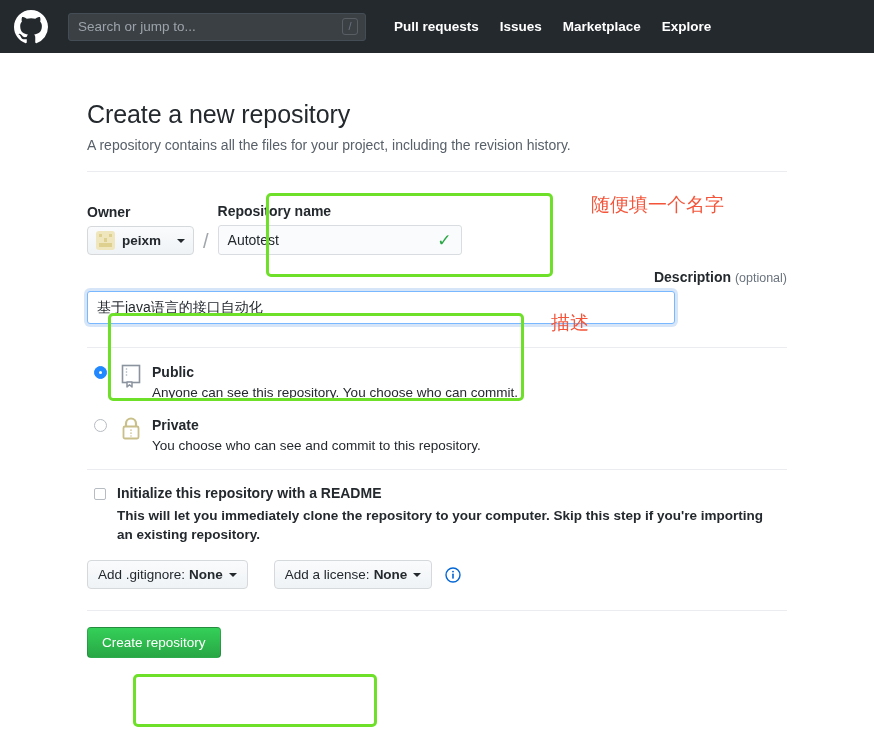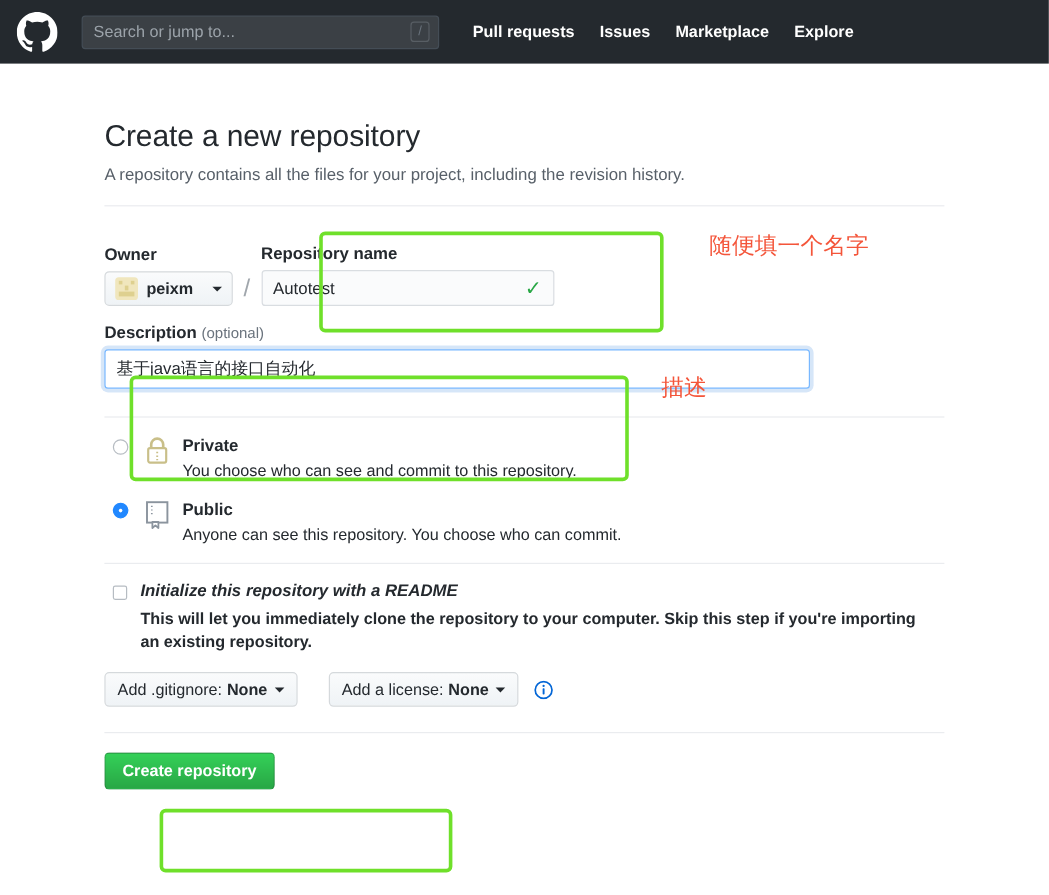--- a/index.html
+++ b/index.html
@@ -129,21 +129,21 @@
   }
 
   .hint {
     font-size: 14px; color: #24292e;
     margin: 8px 0 0 0; line-height: 20px;
     max-width: 700px;
   }
   .hint a { color: #0366d6; font-weight: bold; text-decoration: none; }
 
   
-  .desc-block { padding-top: 14px; }
+  .desc-block { padding-top: 14px; text-align: right; }
   .desc-input {
     height: 33px; width: 588px;
     border: 1px solid #79b8ff; border-radius: 3px;
     background: #ffffff;
     box-shadow: 0 0 0 3px rgba(3,102,214,0.16);
     display: flex; align-items: center;
     padding: 0 9px;
     font-size: 14px; color: #24292e;
   }
   .rule-2 { margin-top: 23px; }
@@ -178,21 +178,21 @@
   .rule-3 { margin-top: 10px; }
 
   
   .readme-block { padding-top: 14px; display: flex; align-items: flex-start; }
   .checkbox {
     width: 12px; height: 12px; border: 1px solid #b6bcc2;
     border-radius: 2px; background: #fff;
     flex: none; margin: 4px 11px 0 7px; cursor: pointer;
   }
   .readme-title {
-    font-size: 14px; font-weight: bold; color: #24292e; line-height: 17px; font-style: italic;
+    font-size: 14px; font-weight: bold; color: #24292e; line-height: 17px;
   }
   .readme-desc {
     font-size: 13.5px; color: #24292e; line-height: 19px;
     margin-top: 4px; max-width: 655px; font-weight: bold;
   }
   .sel-row {
     display: flex; align-items: center; padding-top: 16px; padding-left: 0;
   }
   .sel-btn {
     height: 29px;
@@ -211,21 +211,21 @@
   }
   .rule-4 { margin-top: 21px; }
 
   .submit-block { padding-top: 16px; }
   .create-btn {
     display: inline-flex; align-items: center; justify-content: center;
     height: 31px; padding: 0 14px;
     background: linear-gradient(#34d058, #28a745);
     border: 1px solid rgba(27,31,35,0.2);
     border-radius: 4px;
-    color: #ffffff; font-size: 13.5px; font-weight: bold;
+    color: #ffffff; font-size: 13.5px; font-weight: normal;
     cursor: pointer;
   }
 
   
   .anno-box {
     position: absolute;
     border: 3px solid #6fe02a;
     border-radius: 5px;
     pointer-events: none;
   }
@@ -294,51 +294,51 @@
 
     <div class="desc-block">
       <span class="field-label"><span>Description</span> <span class="optional">(optional)</span></span>
       <div class="desc-input">
         <span>基于java语言的接口自动化</span>
       </div>
     </div>
     <hr class="rule rule-2">
 
     <div class="vis-list">
+      <div class="vis-row">
+        <span class="radio on"></span>
+        <span class="vis-icon">
+          <svg width="22" height="24" viewBox="0 0 22 24">
+            <rect x="2.5" y="1.5" width="17" height="17" fill="#ffffff" stroke="#8b949e" stroke-width="1.6"></rect>
+            <line x1="6.5" y1="4.5" x2="6.5" y2="5.5" stroke="#8b949e" stroke-width="1.4"></line>
+            <line x1="6.5" y1="7.5" x2="6.5" y2="8.5" stroke="#8b949e" stroke-width="1.4"></line>
+            <line x1="6.5" y1="10.5" x2="6.5" y2="11.5" stroke="#8b949e" stroke-width="1.4"></line>
+            <path d="M7 18 L7 23 L9.5 20.8 L12 23 L12 18 Z" fill="#ffffff" stroke="#8b949e" stroke-width="1.5" stroke-linejoin="round"></path>
+          </svg>
+        </span>
+        <span class="vis-text">
+          <span class="vis-title">Public</span>
+          <div class="vis-desc">Anyone can see this repository. You choose who can commit.</div>
+        </span>
+      </div>
+
       <div class="vis-row">
         <span class="radio"></span>
         <span class="vis-icon">
           <svg width="22" height="24" viewBox="0 0 22 24">
             <path d="M6 10 L6 6.5 A5 5 0 0 1 16 6.5 L16 10" fill="none" stroke="#c9bf89" stroke-width="2.2"></path>
             <rect x="3.5" y="9.5" width="15" height="12" rx="1.5" fill="#ffffff" stroke="#c9bf89" stroke-width="1.8"></rect>
             <line x1="11" y1="12.5" x2="11" y2="13.8" stroke="#c9bf89" stroke-width="1.6"></line>
             <line x1="11" y1="15.5" x2="11" y2="16.8" stroke="#c9bf89" stroke-width="1.6"></line>
             <line x1="11" y1="18.4" x2="11" y2="19.6" stroke="#c9bf89" stroke-width="1.6"></line>
           </svg>
         </span>
         <span class="vis-text">
           <span class="vis-title">Private</span>
           <div class="vis-desc">You choose who can see and commit to this repository.</div>
-        </span>
-      </div>
-
-      <div class="vis-row">
-        <span class="radio on"></span>
-        <span class="vis-icon">
-          <svg width="22" height="24" viewBox="0 0 22 24">
-            <rect x="2.5" y="1.5" width="17" height="17" fill="#ffffff" stroke="#8b949e" stroke-width="1.6"></rect>
-            <line x1="6.5" y1="4.5" x2="6.5" y2="5.5" stroke="#8b949e" stroke-width="1.4"></line>
-            <line x1="6.5" y1="7.5" x2="6.5" y2="8.5" stroke="#8b949e" stroke-width="1.4"></line>
-            <line x1="6.5" y1="10.5" x2="6.5" y2="11.5" stroke="#8b949e" stroke-width="1.4"></line>
-            <path d="M7 18 L7 23 L9.5 20.8 L12 23 L12 18 Z" fill="#ffffff" stroke="#8b949e" stroke-width="1.5" stroke-linejoin="round"></path>
-          </svg>
-        </span>
-        <span class="vis-text">
-          <span class="vis-title">Public</span>
-          <div class="vis-desc">Anyone can see this repository. You choose who can commit.</div>
         </span>
       </div>
     </div>
     <hr class="rule rule-3">
 
     <div class="readme-block">
       <span class="checkbox"></span>
       <span>
         <span class="readme-title">Initialize this repository with a README</span>
         <div class="readme-desc">This will let you immediately clone the repository to your computer. Skip this step if you're importing an existing repository.</div>

